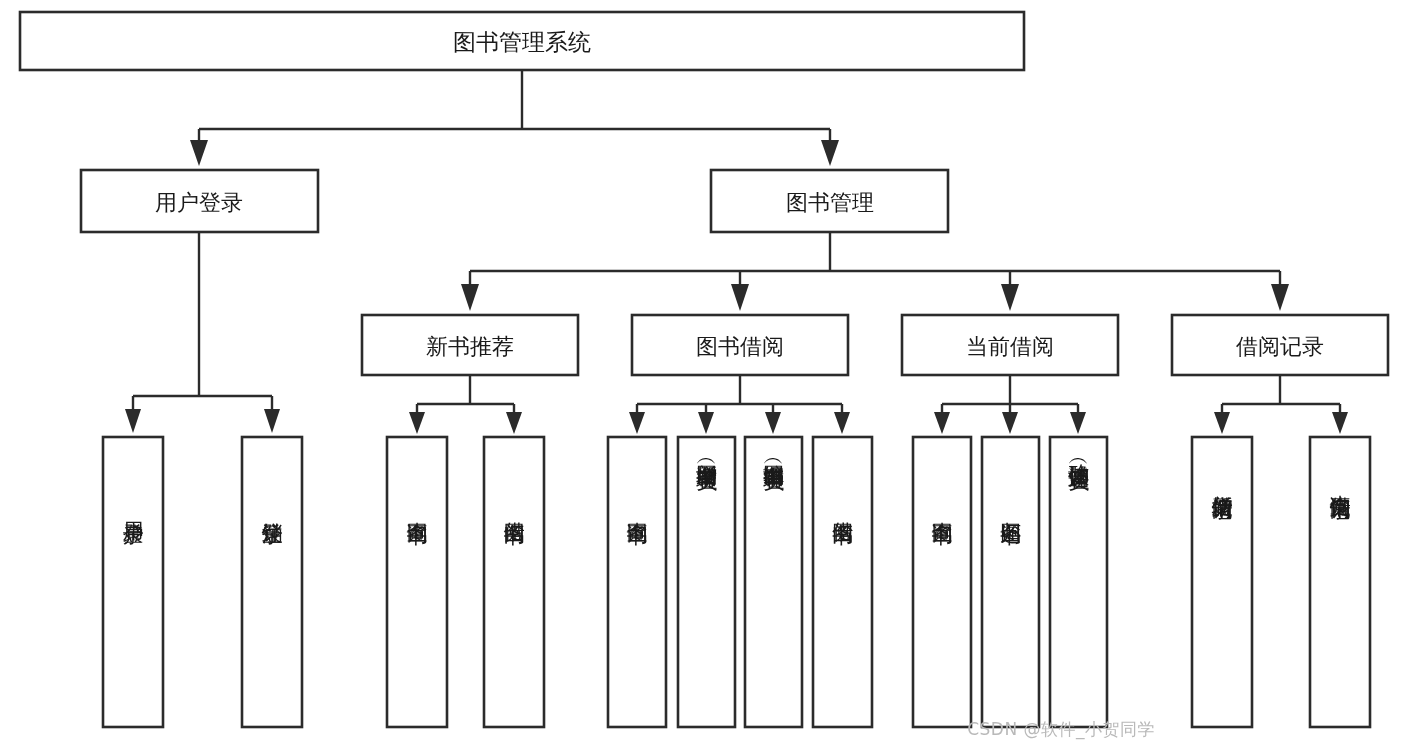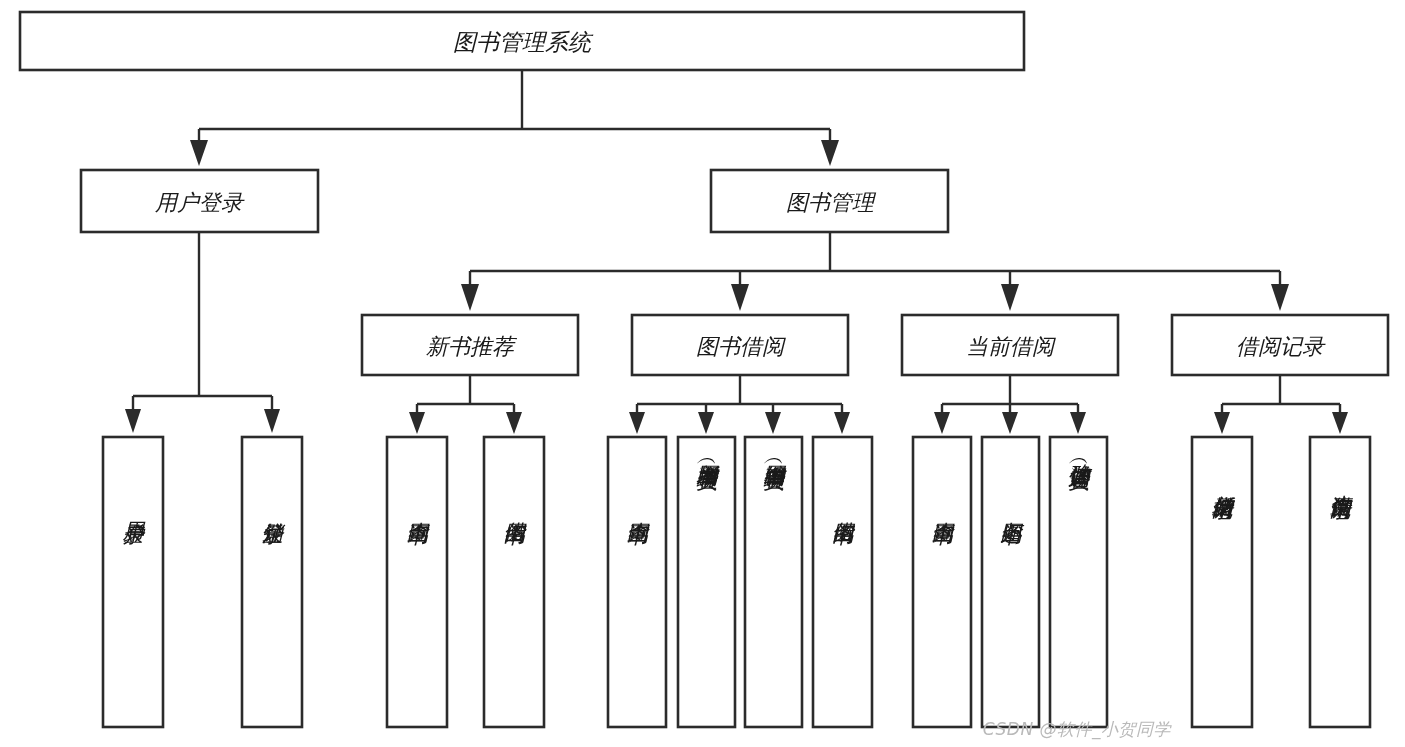--- a/index.html
+++ b/index.html
@@ -11,21 +11,20 @@
     width: 1405px;
     height: 747px;
     font-family: "DejaVu Sans", "Liberation Sans", sans-serif;
     overflow: hidden;
   }
   #diagram-root {
     position: relative;
     width: 1179px;
     height: 747px;
     background: #ffffff;
-    font-style: italic;
   }
   svg.diagram-canvas {
     position: absolute;
     left: 0;
     top: 0;
     width: 1405px;
     height: 747px;
   }
   .node-box {
     fill: #ffffff;
@@ -68,21 +67,21 @@
     font-size: 21px;
     line-height: 1.06;
     color: #1a1a1a;
     writing-mode: vertical-rl;
     text-orientation: upright;
     white-space: pre;
     letter-spacing: 1px;
   }
   .watermark {
     position: absolute;
-    right: 8px;
+    right: 24px;
     bottom: 6px;
     font-family: "DejaVu Sans", "Liberation Sans", sans-serif;
     font-size: 17px;
     color: #b9b9b9;
     letter-spacing: 0.5px;
     white-space: nowrap;
     margin-left: 38px;
   }
 </style>
 </head>

